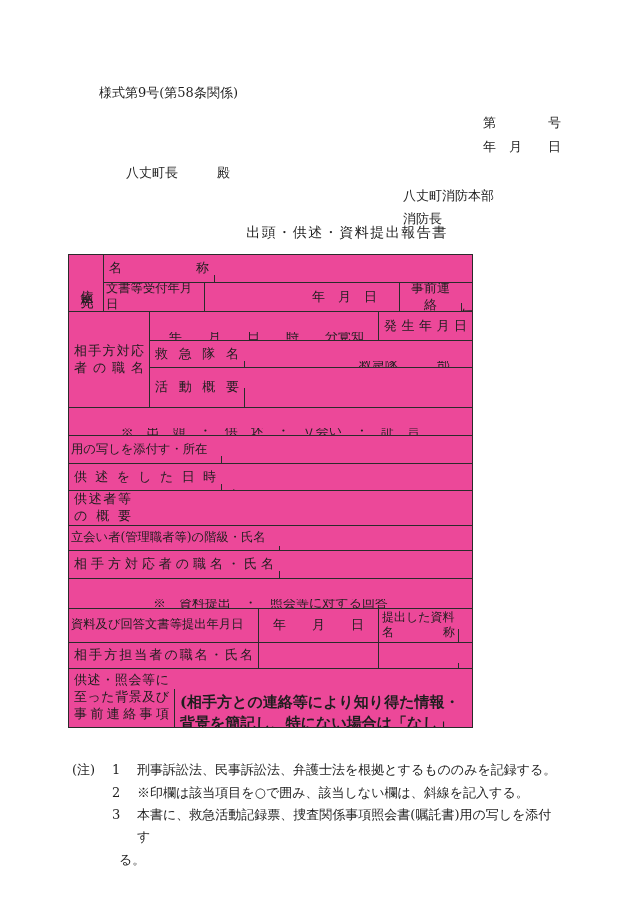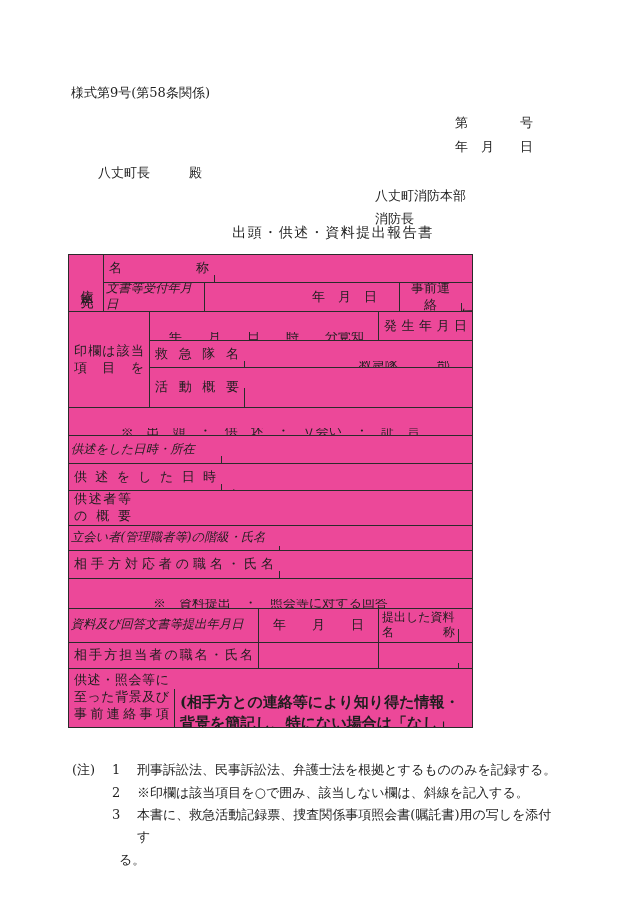--- a/index.html
+++ b/index.html
@@ -3,21 +3,21 @@
 <meta charset="utf-8">
 <style>
   :root { --ln:#2b2b2b; --ink:#1e1e1e; }
   * { margin:0; padding:0; box-sizing:border-box; }
   body { background:#fff; }
   .sheet {
     position:relative; width:630px; height:915px; background:#ffffff;
     font-family:"DejaVu Serif","Liberation Serif",serif;
     color:var(--ink); font-size:13px; overflow:hidden;
   }
-  .hdr { position:absolute; white-space:pre; }
+  .hdr { position:absolute; white-space:pre;margin-left:28px; }
   .form-no   { left:71px;  top:84px; }
   .doc-no    { left:455px; top:114px; }
   .date-line { left:455px; top:138px; }
   .addressee { left:98px;  top:164px; }
   .sender-org{ left:375px; top:187px; }
   .sender-ttl{ left:375px; top:210px; }
   .title     { left:36px; right:0; top:224px; text-align:center; font-size:14px; letter-spacing:1.5px; }
 
   .ftable {
     position:absolute; left:68px; top:254px; width:405px;
@@ -30,21 +30,21 @@
   .gbody { flex:1; min-width:0; display:flex; flex-direction:column; }
 
   .c { display:flex; align-items:center; padding:0 5px; line-height:1.3; overflow:hidden; white-space:pre-wrap; }
   .c .fill { width:100%; text-align:justify; text-align-last:justify; }
   .center { justify-content:center; text-align:center; }
   .right  { justify-content:flex-end; }
   .top    { align-items:flex-start; padding-top:3px; }
   .vert   { writing-mode:vertical-rl; text-orientation:upright; justify-content:center;
             letter-spacing:3px; padding:2px 0; margin:0 auto; }
   .jb { text-align:justify; text-align-last:justify; display:block; width:100%; }
-  .fit  { font-size:12.3px; padding:0 2px;font-style:italic; }
+  .fit  { font-size:12.3px; padding:0 2px; }
   .note { font-size:15px; line-height:21px;font-weight:bold; }
 
   .f1 { flex:1; min-width:0;margin-top:20px; }
   .w34{width:34px}.w67{width:67px}.w80{width:80px}.w94{width:94px}
   .w105{width:105px}.w109{width:109px}.w110{width:110px}.w120{width:120px}
   .w152{width:152px}.w189{width:189px}.w210{width:210px}.w211{width:211px}
   .h25{height:25px}.h26{height:26px}.h27{height:27px}.h28{height:28px}
   .h29{height:29px}.h30{height:30px}.h34{height:34px}.h40{height:40px}.h59{height:59px}
   .pr4{padding-right:4px}.pr14{padding-right:14px}.pr22{padding-right:22px}
   .pl12{padding-left:12px}
@@ -89,21 +89,21 @@
           <div class="c w110 fit">文書等受付年月日</div>
           <div class="c w211 right pr22">年　月　日</div>
           <div class="c w67 center">事前連絡</div>
           <div class="c f1 center">有　・　無</div>
         </div>
       </div>
     </div>
 
     <div class="fgroup">
       <div class="c w80 center">
-        <span class="jb">印欄は該当項目を</span>
+        <span class="jb">相手方対応者の職名</span>
       </div>
       <div class="gbody">
         <div class="fr h28">
           <div class="c f1 right pr14">年　　月　　日　　時　　分覚知</div>
           <div class="c w94">
             <span class="fill">発生年月日</span>
           </div>
         </div>
         <div class="fr h27">
           <div class="c w94">
@@ -118,21 +118,21 @@
           <div class="c f1"></div>
         </div>
       </div>
     </div>
 
     <div class="fr h28">
       <div class="c f1 center">※　出　頭　・　供　述　・　立会い　・　証　言</div>
     </div>
 
     <div class="fr h28">
-      <div class="c w152 fit">供述をした日時・所在</div>
+      <div class="c w152 fit">用の写しを添付す・所在</div>
       <div class="c f1"></div>
     </div>
 
     <div class="fr h27">
       <div class="c w152">
         <span class="fill">供述をした日時</span>
       </div>
       <div class="c f1 right pr4">月　　日　　時　　分から　　時　　分まで</div>
     </div>
 

